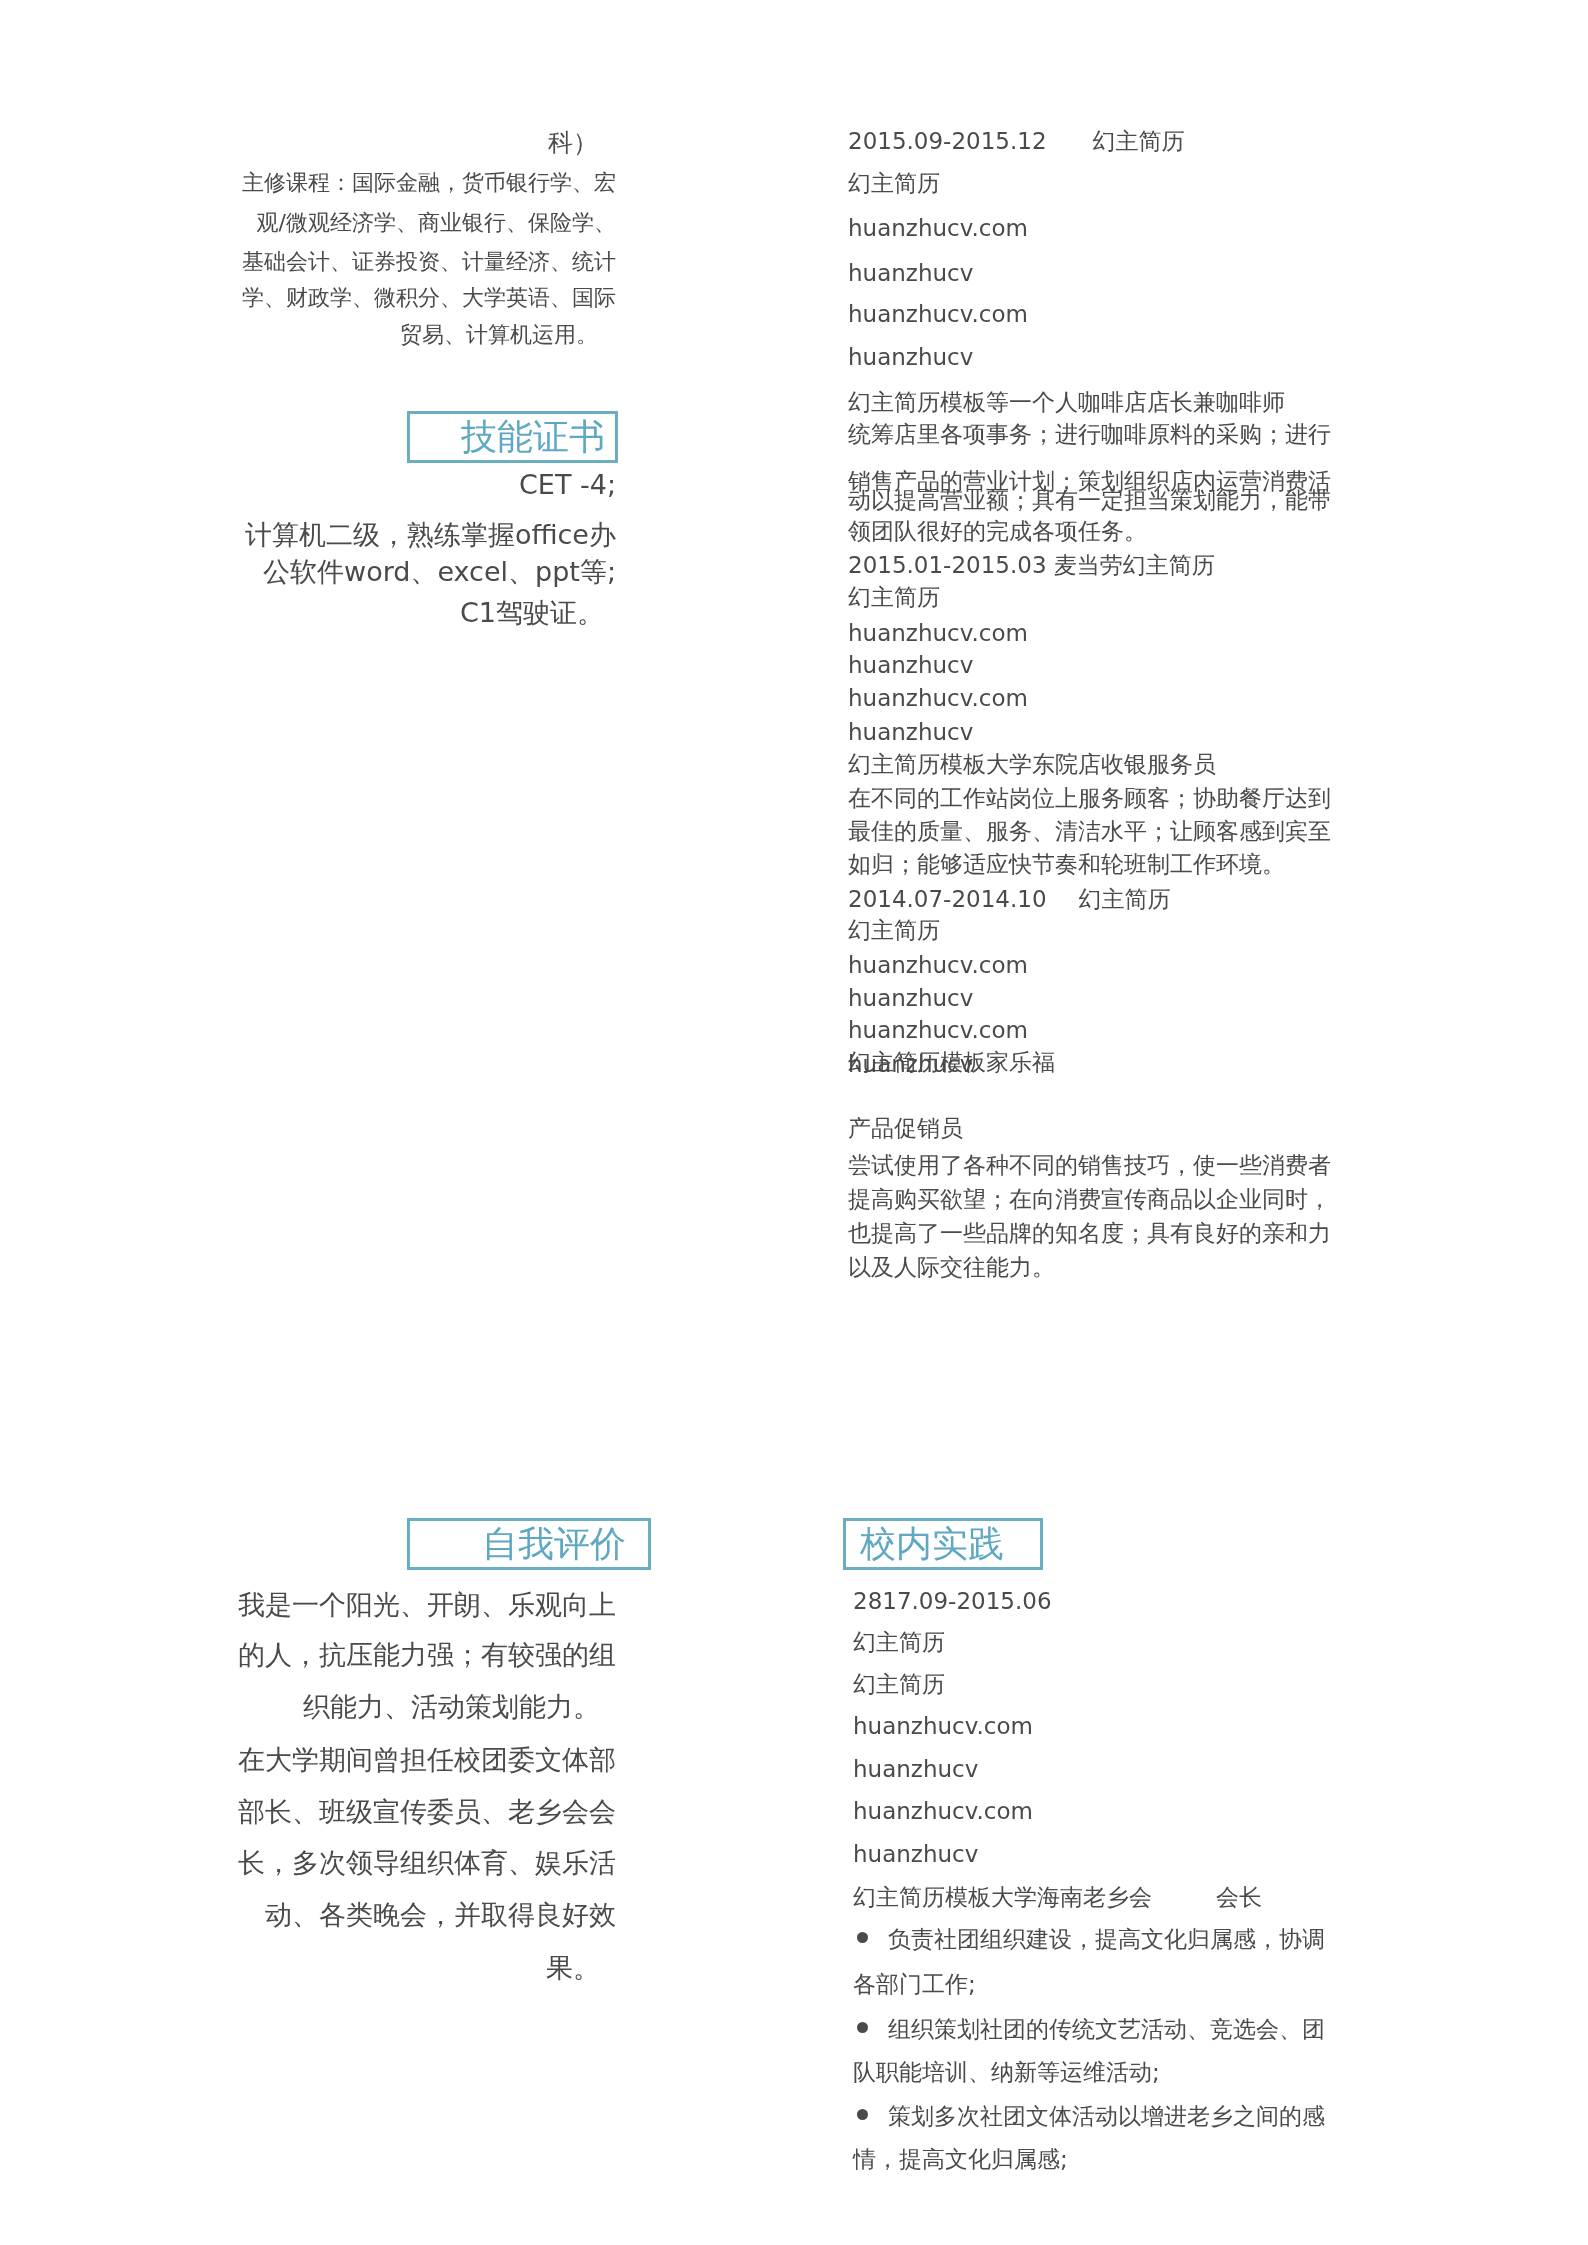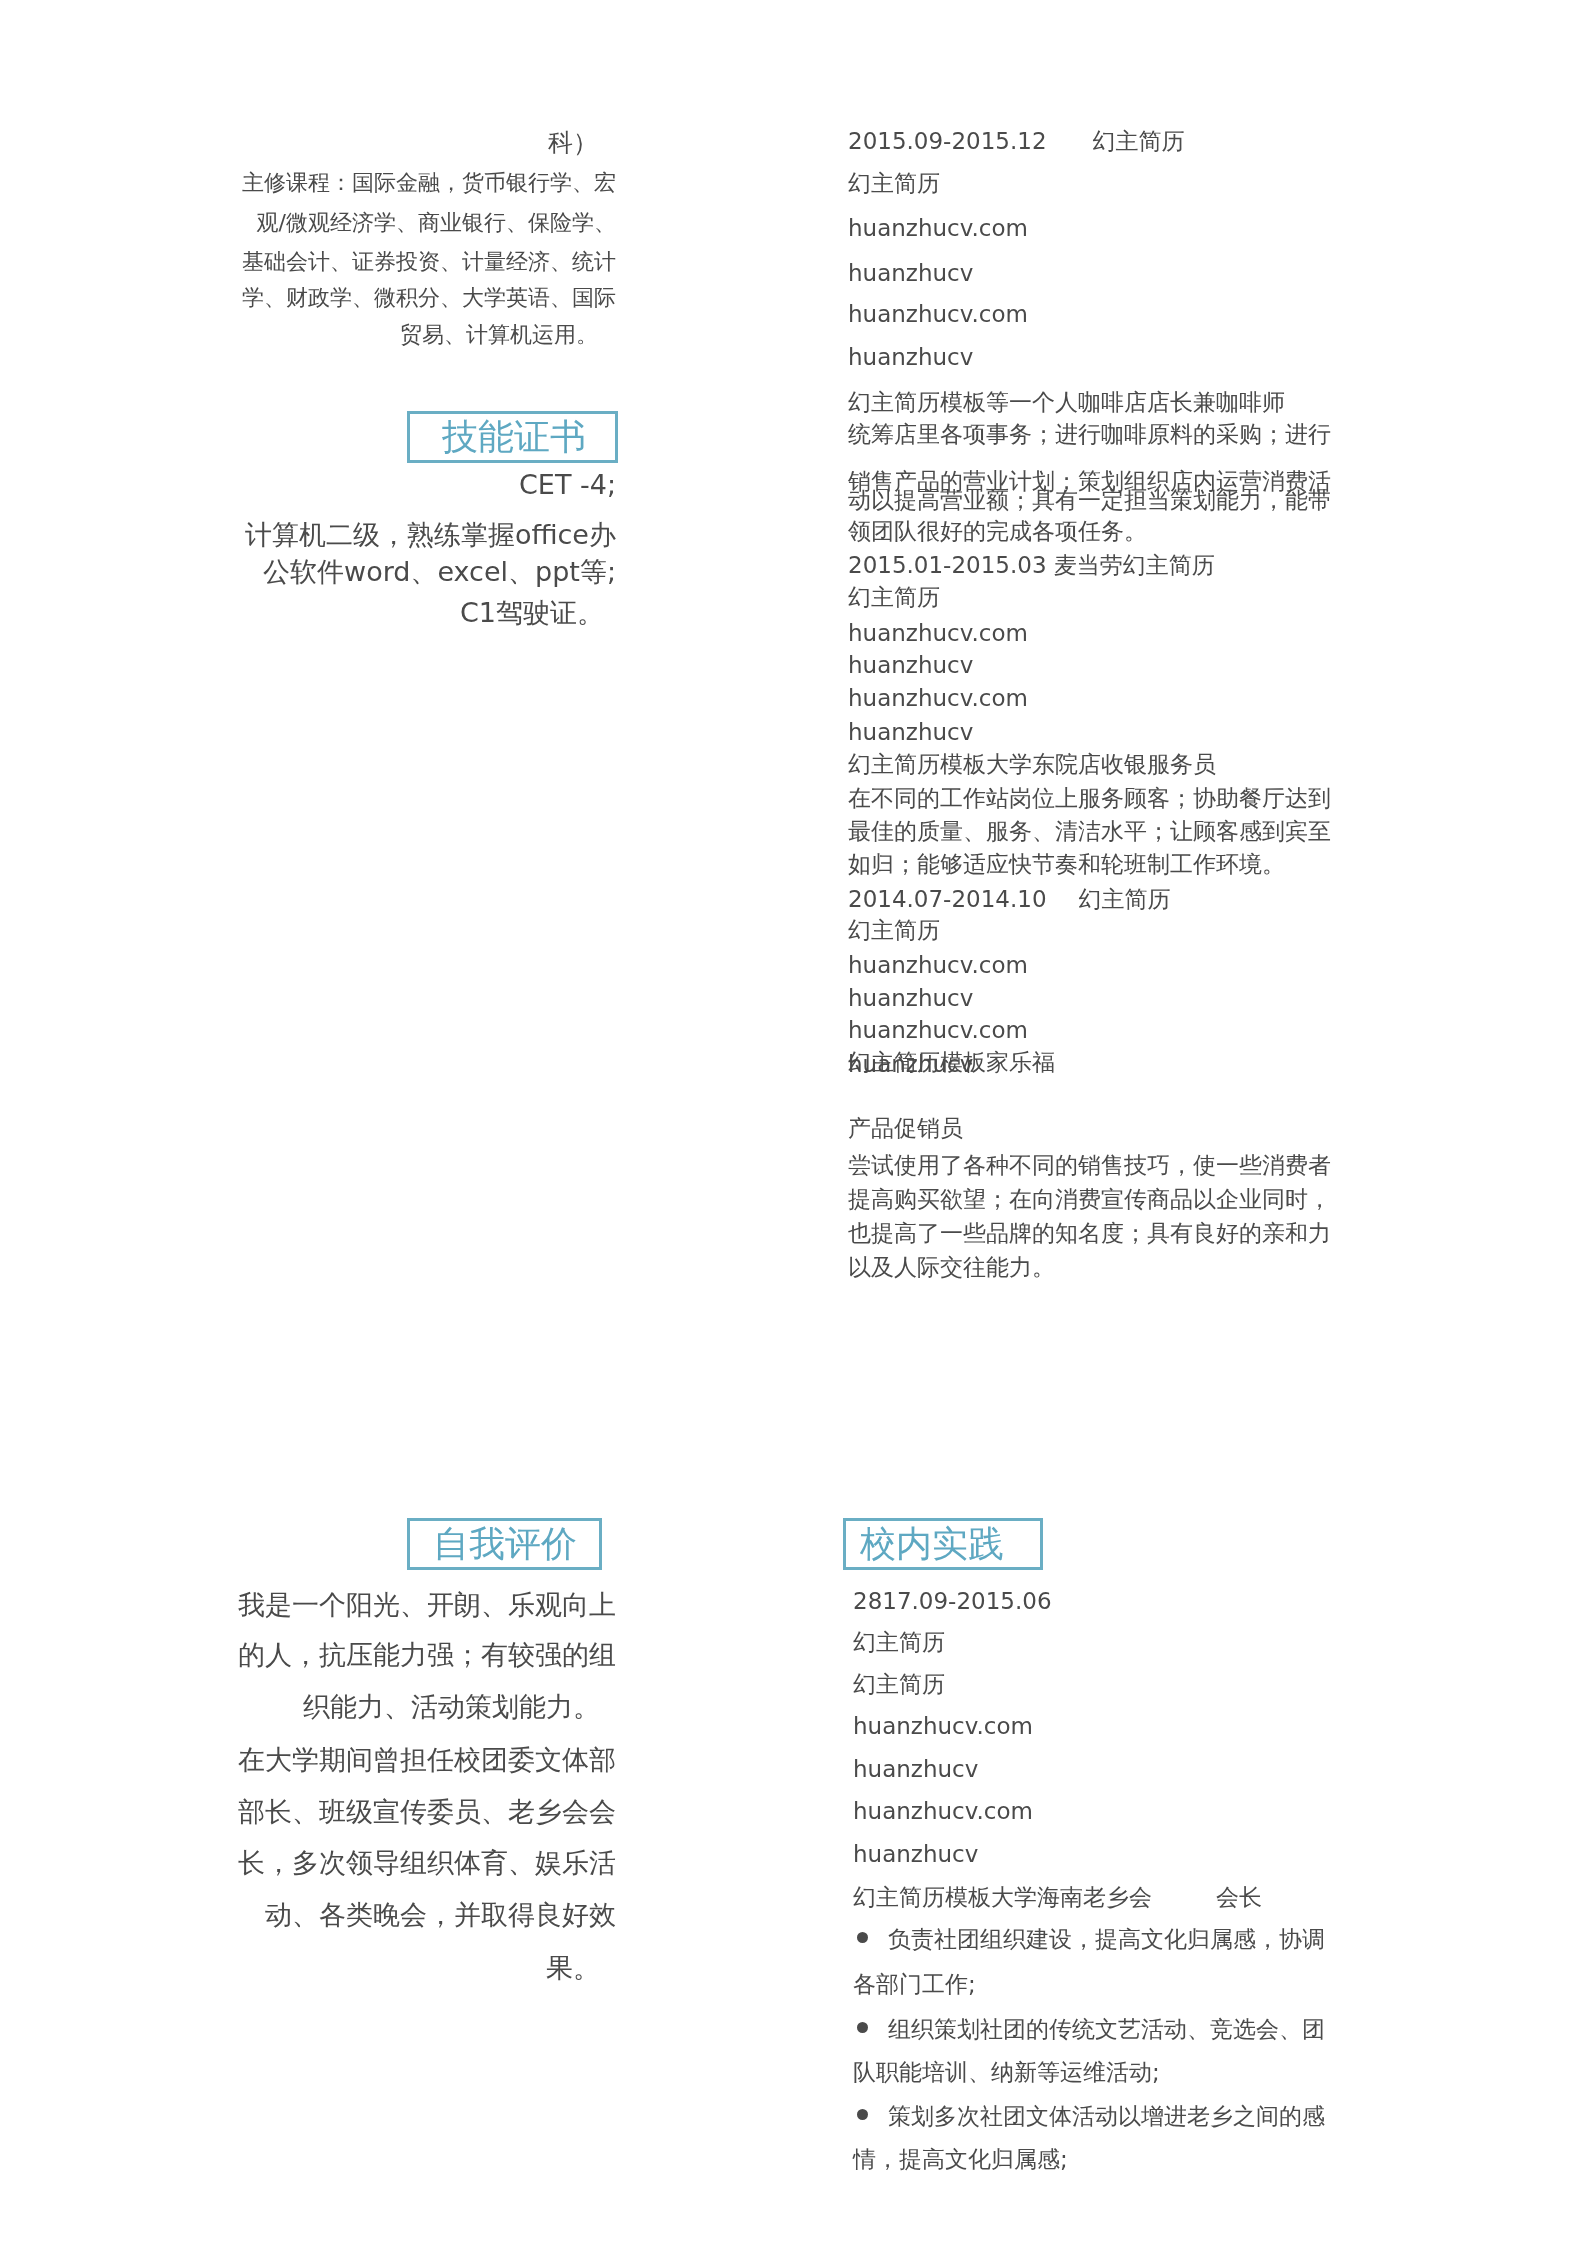--- a/index.html
+++ b/index.html
@@ -27,30 +27,30 @@
   <div class="line left course" style="top:130px; font-size:25px; right:990px;">科）</div>
   <div class="line left course" style="top:172px;">主修课程：国际金融，货币银行学、宏</div>
   <div class="line left course" style="top:212px;">观/微观经济学、商业银行、保险学、</div>
   <div class="line left course" style="top:251px;">基础会计、证券投资、计量经济、统计</div>
   <div class="line left course" style="top:287px;">学、财政学、微积分、大学英语、国际</div>
   <div class="line left course" style="top:324px; right:990px;">贸易、计算机运用。</div>
 </div>
 
 <div>
   <div class="heading-box" style="left:407px; top:411px; width:211px; height:52px;">
-    <span style="right:29px;">技能证书</span>
+    <span style="right:10px;">技能证书</span>
   </div>
   <div class="line left skill" style="top:471px;">CET -4;</div>
   <div class="line left skill" style="top:521px;">计算机二级，熟练掌握office办</div>
   <div class="line left skill" style="top:558px;">公软件word、excel、ppt等;</div>
   <div class="line left skill" style="top:599px; right:984px;">C1驾驶证。</div>
 </div>
 
 <div>
-  <div class="heading-box" style="left:407px; top:1518px; width:195px; height:52px;">
+  <div class="heading-box" style="left:407px; top:1518px; width:244px; height:52px;">
     <span style="right:22px;">自我评价</span>
   </div>
   <div class="line left eval" style="top:1591px;">我是一个阳光、开朗、乐观向上</div>
   <div class="line left eval" style="top:1641px;">的人，抗压能力强；有较强的组</div>
   <div class="line left eval" style="top:1693px; right:988px;">织能力、活动策划能力。</div>
   <div class="line left eval" style="top:1746px;">在大学期间曾担任校团委文体部</div>
   <div class="line left eval" style="top:1798px;">部长、班级宣传委员、老乡会会</div>
   <div class="line left eval" style="top:1849px;">长，多次领导组织体育、娱乐活</div>
   <div class="line left eval" style="top:1901px;">动、各类晚会，并取得良好效</div>
   <div class="line left eval" style="top:1954px; right:988px;">果。</div>

